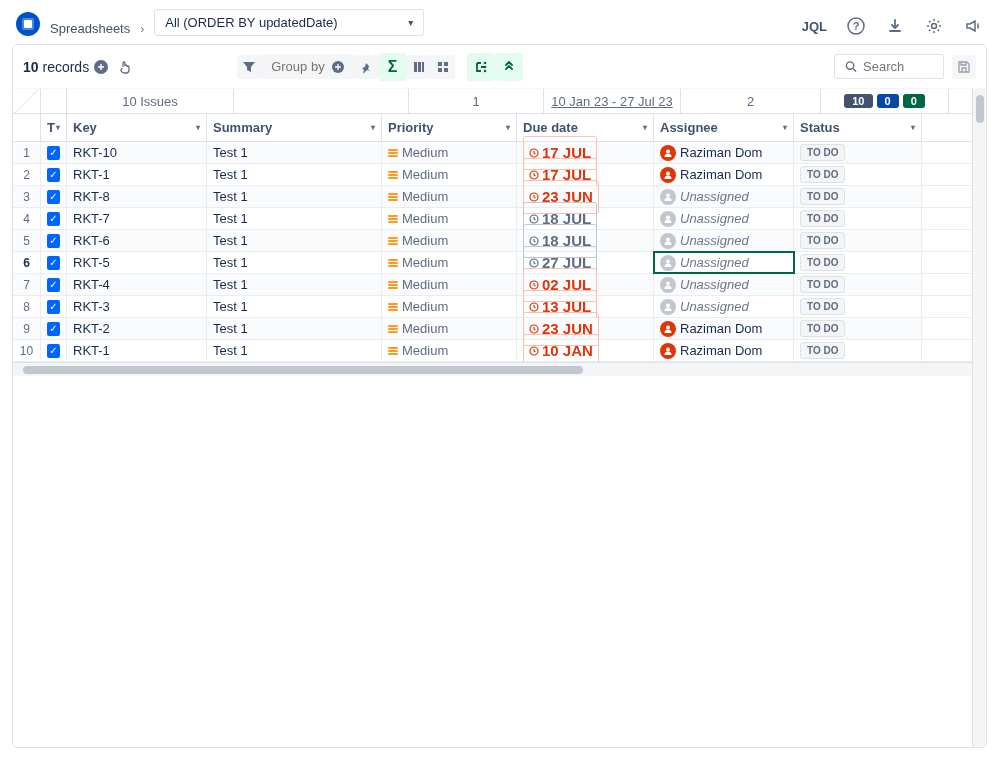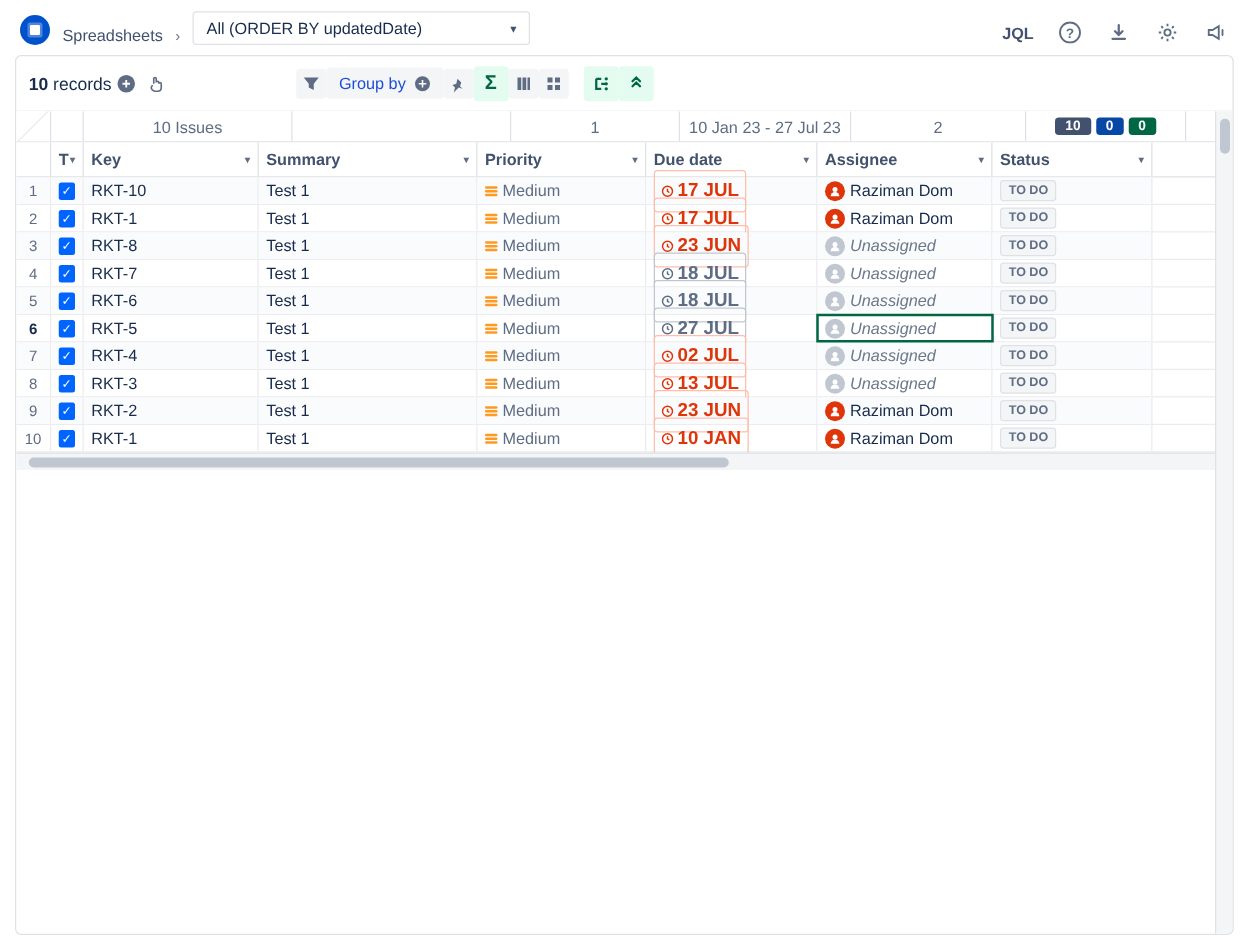--- a/index.html
+++ b/index.html
@@ -13,39 +13,39 @@
 .topbar-right { margin-left: auto; display: flex; align-items: center; gap: 19px; }
 .jql-btn { font-weight: 700; color: #42526e; font-size: 13px; cursor: pointer; }
 .icon-btn { width: 20px; height: 20px; color: #5e6c84; cursor: pointer; display: flex; align-items: center; justify-content: center; font-size: 16px; }
 
 .panel { border: 1px solid #dfe1e6; border-radius: 5px; margin: 0 12px 12px 12px; height: 704px; display: flex; flex-direction: column; overflow: hidden; }
 .toolbar { display: flex; align-items: center; padding: 8px 10px; height: 44px; border-bottom: 1px solid #f4f5f7; }
 .records { font-size: 14px; color: #172b4d; }
 .records b { font-weight: 700; }
 .tb-icon { width: 24px; height: 24px; border-radius: 3px; display: flex; align-items: center; justify-content: center; color: #5e6c84; cursor: pointer; font-size: 14px; }
 .tb-icon.bg { background: #f4f5f7; }
-.groupby { background: #f4f5f7; border-radius: 3px; padding: 5px 10px; display: flex; align-items: center; gap: 6px; font-size: 13px; color: #1d4ed8; cursor: pointer; }
+.groupby { background: #f4f5f7; border-radius: 3px; padding: 5px 10px; display: flex; align-items: center; gap: 6px; font-size: 13px; color: #737373; cursor: pointer; }
 .sigma { background: #e3fcef; color: #006644; width: 28px; height: 28px; border-radius: 3px; display: flex; align-items: center; justify-content: center; font-weight: 700; font-size: 16px; cursor: pointer; }
 .green-btn { background: #e3fcef; color: #006644; width: 28px; height: 28px; border-radius: 3px; display: flex; align-items: center; justify-content: center; cursor: pointer; font-size: 14px; }
 .toolbar-right { margin-left: auto; display: flex; align-items: center; gap: 8px; }
 .search { border: 1px solid #dfe1e6; border-radius: 3px; padding: 4px 10px; display: flex; align-items: center; gap: 6px; width: 110px; }
 .search input { border: none; outline: none; font-size: 13px; width: 70px; }
 
 .grid-wrap { display: flex; flex: 1; overflow: hidden; }
 .grid-scroll { flex: 1; overflow: auto; position: relative; }
 .grid-inner { min-width: 950px; }
 
 .band { display: flex; border-bottom: 1px solid #dfe1e6; background: #fff; height: 25px; font-size: 13px; }
 .band-cell { display: flex; align-items: center; justify-content: center; border-right: 1px solid #dfe1e6; color: #5e6c84; }
 .band-corner { width: 28px; background: linear-gradient(135deg, #fff 48%, #e0e2e6 50%, #fff 52%); }
 .band-t { width: 26px; }
 .band-key { width: 167px; }
 .band-summary { width: 175px; }
 .band-priority { width: 135px; }
-.band-due { width: 137px; }
+.band-due { width: 137px; text-decoration: underline; }
 .band-assignee { width: 140px; }
 .band-status { width: 128px; display: flex; gap: 4px; align-items: center; justify-content: center; }
 
 .hdr { display: flex; border-bottom: 1px solid #dfe1e6; background: #fff; height: 28px; font-size: 13px; font-weight: 600; color: #42526e; }
 .hdr-cell { display: flex; align-items: center; justify-content: space-between; padding: 0 6px; border-right: 1px solid #dfe1e6; position: relative; }
 .hdr-rownum { width: 28px; }
 .col-t { width: 26px; }
 .col-key { width: 140px; }
 .col-summary { width: 175px; }
 .col-priority { width: 135px; }
@@ -186,20 +186,34 @@
           <circle cx="11" cy="3" r="1.3" fill="#006644"></circle>
           <circle cx="11" cy="7" r="1.3" fill="#006644"></circle>
           <circle cx="11" cy="11" r="1.3" fill="#006644"></circle>
         </svg>
     </span>
     <span class="green-btn">
       <svg width="14" height="14" viewBox="0 0 14 14">
           <path d="M4 9l3-3 3 3M4 5l3-3 3 3" stroke="#006644" stroke-width="1.8" fill="none" stroke-linecap="round"></path>
         </svg>
     </span>
+    <div class="toolbar-right">
+      <div class="search">
+        <svg width="13" height="13" viewBox="0 0 13 13">
+            <circle cx="5.5" cy="5.5" r="4" fill="none" stroke="#5e6c84" stroke-width="1.5"></circle>
+            <path d="M9 9l3 3" stroke="#5e6c84" stroke-width="1.5"></path>
+          </svg>
+        <input placeholder="Search" style="">
+      </div>
+      <span class="tb-icon bg">
+        <svg width="14" height="14" viewBox="0 0 14 14">
+            <path d="M2 2h8l2 2v8H2V2zm2 0v3h5V2M5 8h4v4H5z" fill="none" stroke="#97a0af" stroke-width="1.3"></path>
+          </svg>
+      </span>
+    </div>
   </div>
 
   <div class="grid-wrap">
     <div class="grid-scroll">
       <div class="grid-inner">
         <div class="band">
           <div class="band-cell band-corner"></div>
           <div class="band-cell band-t"></div>
           <div class="band-cell band-key">10 Issues</div>
           <div class="band-cell band-summary"></div>

